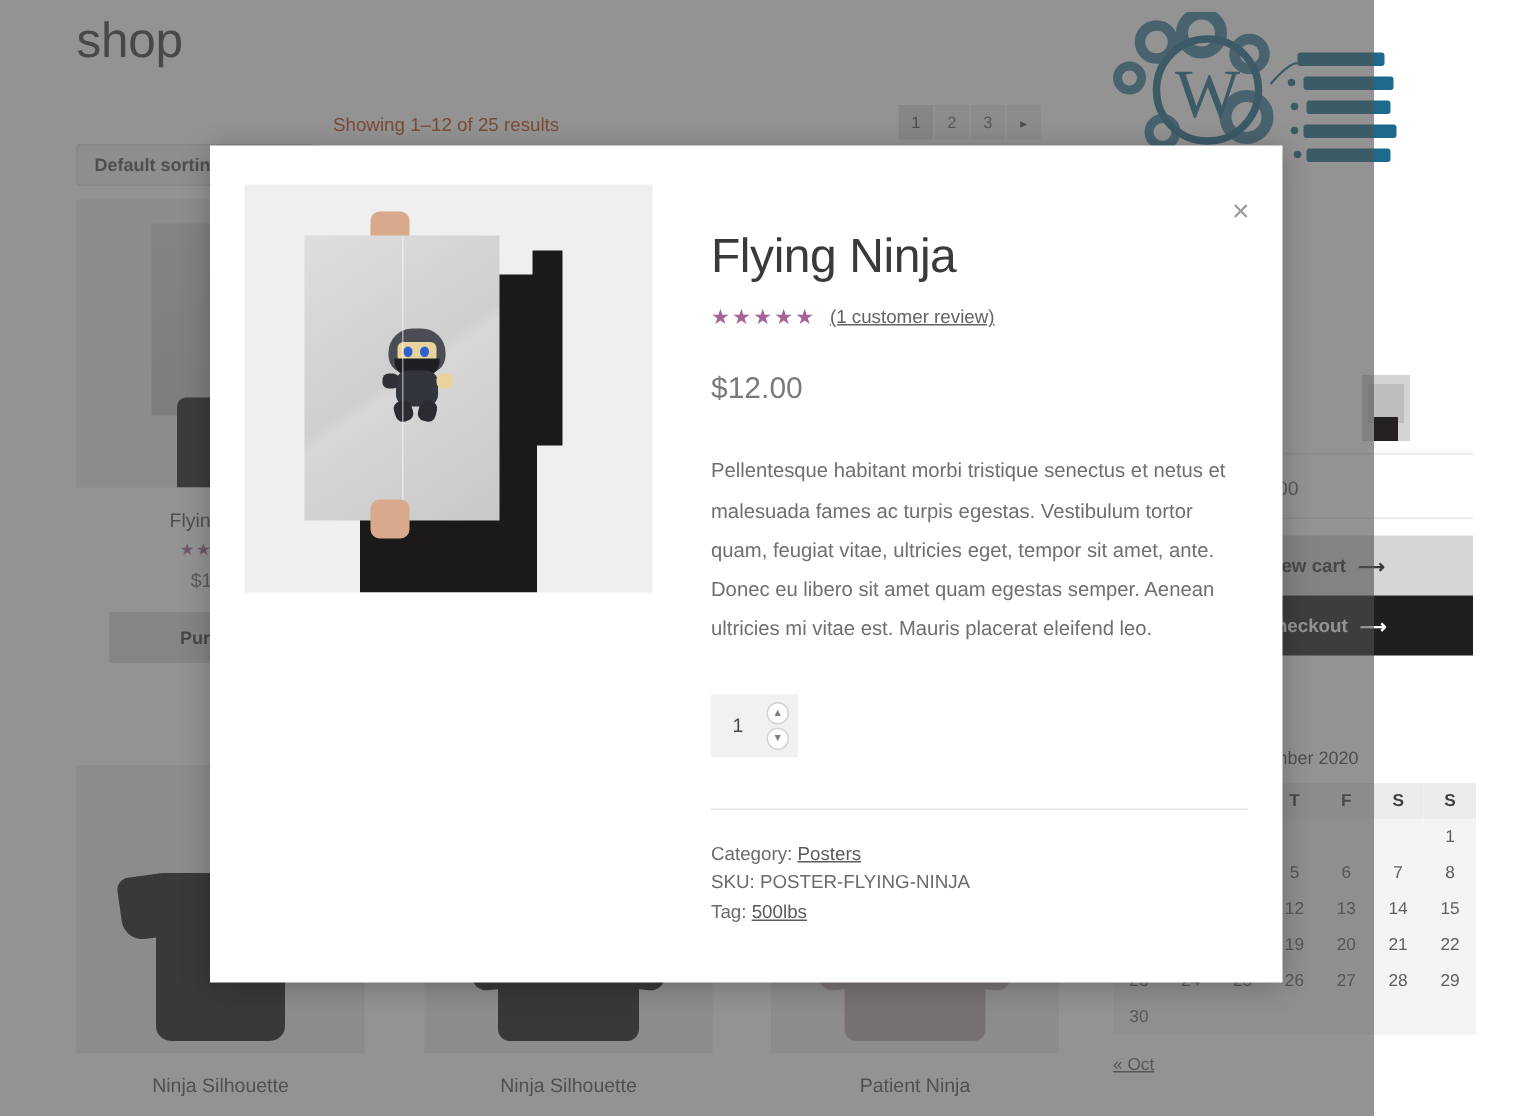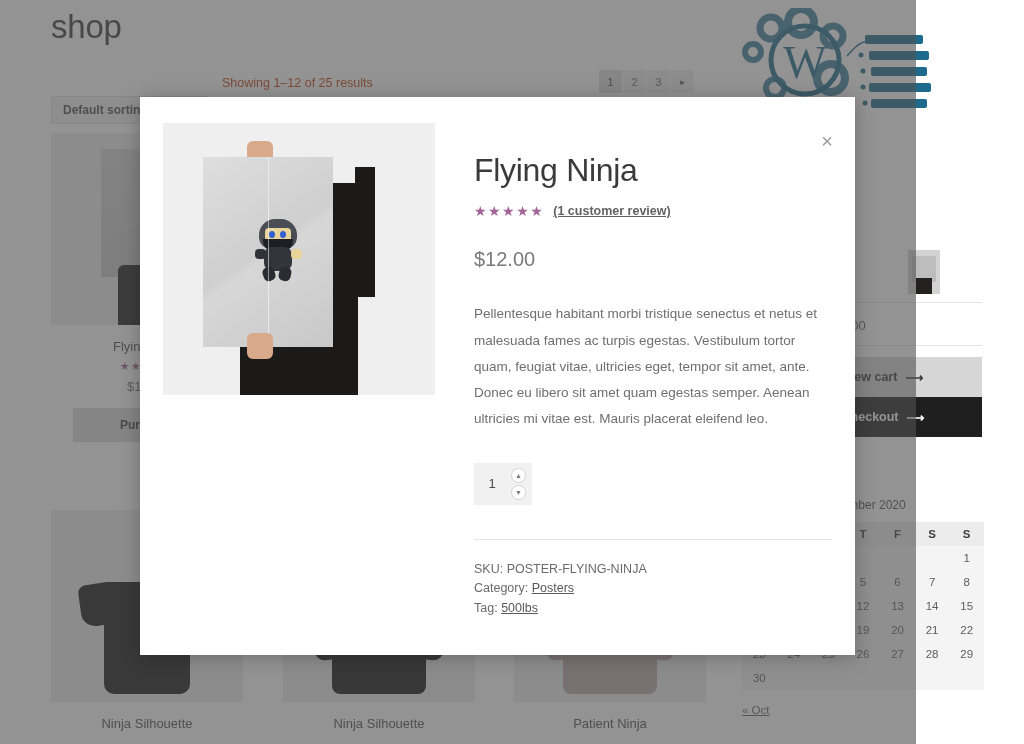--- a/index.html
+++ b/index.html
@@ -200,21 +200,21 @@
   .arm-r { left: 38px; background: #e8d39b; }
 
   
   .lb-body { position: absolute; left: 334px; top: 56px; width: 358px; }
   .lb-title {
     font-size: 32px; font-weight: 300; color: #3a3a3a;
     line-height: 1.1; letter-spacing: -0.3px;
   }
   .lb-rating { margin-top: 15px; display: flex; align-items: center; gap: 9px; }
   .lb-stars { color: #a46497; font-size: 14px; letter-spacing: 1.5px; }
-  .lb-review-link { font-size: 12.5px; color: #636363; font-weight: bold; }
+  .lb-review-link { font-size: 12.5px; color: #636363; }
   .lb-review-link a { color: #636363; text-decoration: underline; }
   .lb-price { margin-top: 29px; font-size: 20px; color: #7a7a7a; font-weight: 300; }
   .lb-desc {
     margin-top: 30px; font-size: 13.5px; line-height: 1.95;
     color: #6f6f6f;
   }
 
   .lb-form { margin-top: 30px; display: flex; align-items: stretch; gap: 14px; }
   .qty-box {
     width: 58px; height: 42px; background: #f1f1f1;
@@ -478,26 +478,26 @@
             <span class="qty-arrow">▲</span>
             <span class="qty-arrow">▼</span>
           </span>
         </div>
       </div>
 
       <div class="lb-meta-divider"></div>
 
       <div class="lb-meta">
         <div>
+          <span>Category:</span>
+          <a href="#">Posters</a>
+        </div>
+        <div>
           <span>SKU:</span>
           <span>POSTER-FLYING-NINJA</span>
-        </div>
-        <div>
-          <span>Category:</span>
-          <a href="#">Posters</a>
         </div>
         <div>
           <span>Tag:</span>
           <a href="#">500lbs</a>
         </div>
       </div>
 
     </div>
 
   </div>

